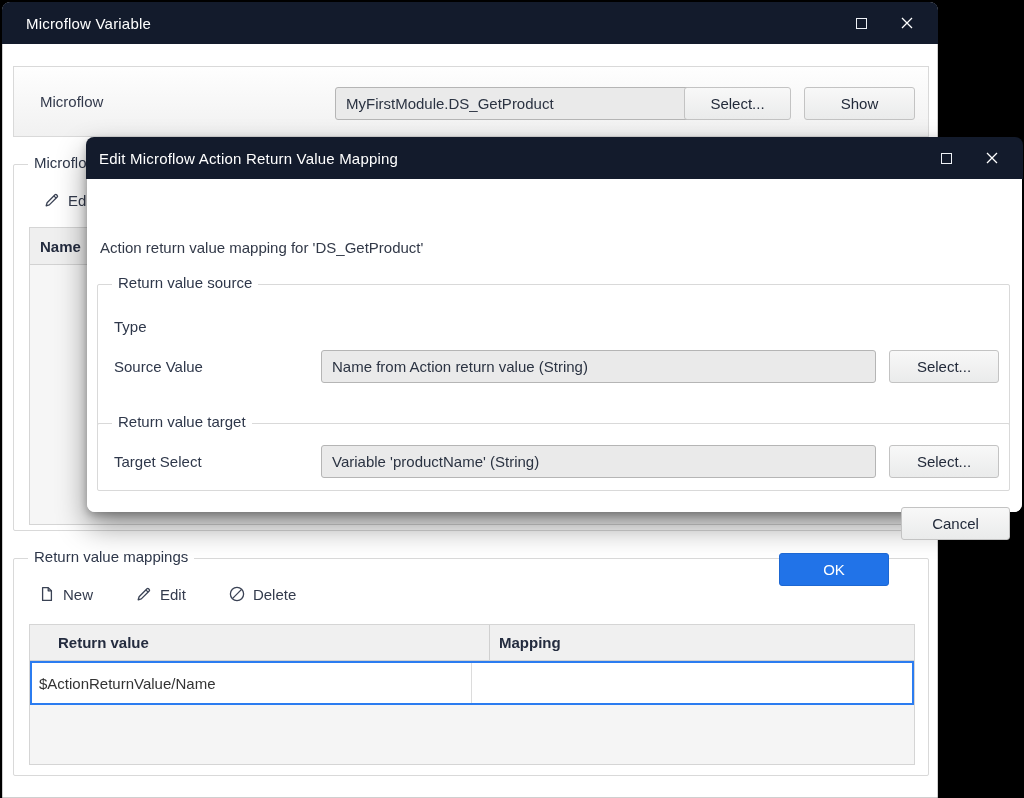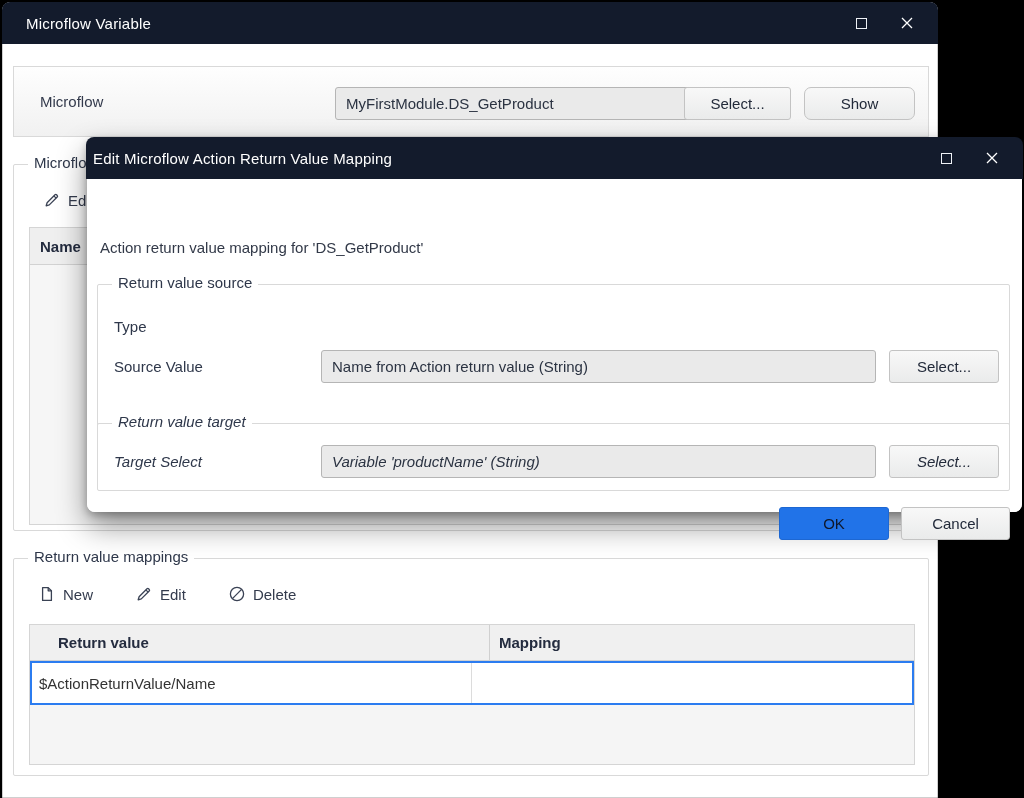--- a/index.html
+++ b/index.html
@@ -6,41 +6,41 @@
   html,body { width:1024px; height:798px; background:#000; overflow:hidden;
     font-family:"Liberation Sans","DejaVu Sans",sans-serif; }
   .stage { position:relative; width:1024px; height:798px; }
 
   
   .win { position:absolute; background:#fff; border:1px solid #cfcfcf; }
   .titlebar { position:absolute; left:-1px; top:-1px; right:-1px; height:42px;
     background:#131b2c; border-radius:8px 8px 0 0; display:flex; align-items:center;
     color:#fff; font-size:15px; }
   .titlebar .ttl { padding-left:24px; letter-spacing:.2px; }
-  .modal .titlebar .ttl { padding-left:7px; }
+  .modal .titlebar .ttl { padding-left:13px; }
   .winbtns { margin-left:auto; display:flex; align-items:center; height:100%; padding-right:8px; }
   .winbtn { width:46px; height:100%; display:flex; align-items:center; justify-content:center; cursor:default; }
   .sqglyph { width:11px; height:11px; border:1.2px solid #eef1f6; background:transparent; }
 
   
   #main-window { left:2px; top:2px; width:936px; height:796px; border-radius:8px 8px 0 0;
     box-shadow:0 0 18px rgba(0,0,0,.5); }
 
   .panel1 { position:absolute; left:10px; top:63px; width:916px; height:71px;
     border:1px solid #d9d9d9; background:linear-gradient(#fefefe,#f1f1f1); }
   .panel1 .lab { position:absolute; left:26px; top:0; height:100%; display:flex; align-items:center;
     color:#333a4c; font-size:15px; }
 
   .field { position:absolute; height:33px; background:#eaeaea; border:1px solid #b5b5b5;
     border-radius:3px; display:flex; align-items:center; padding:0 10px;
     color:#2b3342; font-size:15px; white-space:nowrap; overflow:hidden; }
   .btn { position:absolute; height:33px; background:linear-gradient(#f8f8f8,#eaebeb);
     border:1px solid #c3c3c3; border-radius:3px; display:flex; align-items:center;
     justify-content:center; color:#222a3a; font-size:15px; cursor:default; }
-  .btn-blue { background:#2173e8; border-color:#1d67d2; color:#0f172a; }
+  .btn-blue { background:#2173e8; border-color:#1d67d2; color:#ffffff;margin-top:46px; }
 
   .groupbox { position:absolute; border:1px solid #d9d9d9; border-radius:2px; background:#fff; }
   .groupbox > .glabel { position:absolute; top:-11px; left:14px; background:#fff; padding:0 6px;
     color:#2e374a; font-size:15px; white-space:nowrap; }
 
   
   #args-group { left:10px; top:161px; width:916px; height:367px; }
   .tool-item { display:flex; align-items:center; gap:7px; color:#333b4d; font-size:15px; }
   #args-toolbar { position:absolute; left:29px; top:26px; }
   #args-table { position:absolute; left:15px; top:62px; width:886px; height:298px;
@@ -63,21 +63,21 @@
     padding-left:9px; font-size:15px; color:#333; }
   .trow .c2 { flex:1; display:flex; align-items:center; padding-left:9px; font-size:15px; color:#333; }
 
   
   #modal-window { left:87px; top:138px; width:935px; height:374px; border-radius:8px;
     border:none; box-shadow:0 14px 30px rgba(0,0,0,.42), 0 3px 8px rgba(0,0,0,.28); }
   #modal-window .body { position:absolute; inset:41px 0 0 0; background:#fff; border-radius:0 0 8px 8px; }
   #modal-desc { position:absolute; left:13px; top:60px; font-size:15px; color:#323948; }
 
   #src-group { left:10px; top:105px; width:913px; height:144px; }
-  #tgt-group { left:10px; top:244px; width:913px; height:68px;font-style:italic; }
+  #tgt-group { left:10px; top:244px; width:913px; height:68px; }
   .row-label { position:absolute; left:16px; font-size:15px; color:#2e374a; }
 
   .radio-row { position:absolute; left:230px; top:29px; display:flex; align-items:center; gap:10px; }
   .radio { width:18px; height:18px; border-radius:50%; position:relative; flex:none; }
   .radio.sel { border:2px solid #2b3447; background:#fff; }
   .radio.sel::after { content:""; position:absolute; inset:3px; border-radius:50%; background:#1c2433; }
   .radio.unsel { border:2px solid #d4d6da; background:#fff; }
   .radio-lab { font-size:15px; color:#2e374a; margin-right:18px; }
 
   #modal-footer { position:absolute; left:0; right:0; top:328px; height:33px; }
@@ -105,21 +105,21 @@
               </svg>
           </span>
         </span>
       </span>
     </div>
 
     <div class="panel1">
       <span class="lab">Microflow</span>
       <div class="field" style="left:321px; top:20px; width:364px;">MyFirstModule.DS_GetProduct</div>
       <div class="btn" style="left:670px; top:20px; width:107px;">Select...</div>
-      <div class="btn" style="left:790px; top:20px; width:111px;border-radius:7px;">Show</div>
+      <div class="btn" style="left:790px; top:20px; width:111px;">Show</div>
     </div>
 
     <div class="groupbox" id="args-group">
       <span class="glabel">Microflo</span>
       <div id="args-toolbar" class="tool-item">
         <span class="icon18">
           <svg width="18" height="18" viewBox="0 0 18 18">
             <path d="M3.2 14.8 L4.1 11.7 L12 3.8 a1.1 1.1 0 0 1 1.55 0 l0.65 0.65 a1.1 1.1 0 0 1 0 1.55 L6.3 13.9 Z" fill="none" stroke="#3a4254" stroke-width="1.3" stroke-linejoin="round"></path>
             <path d="M10.9 4.9 l2.2 2.2" fill="none" stroke="#3a4254" stroke-width="1.3"></path>
           </svg>

